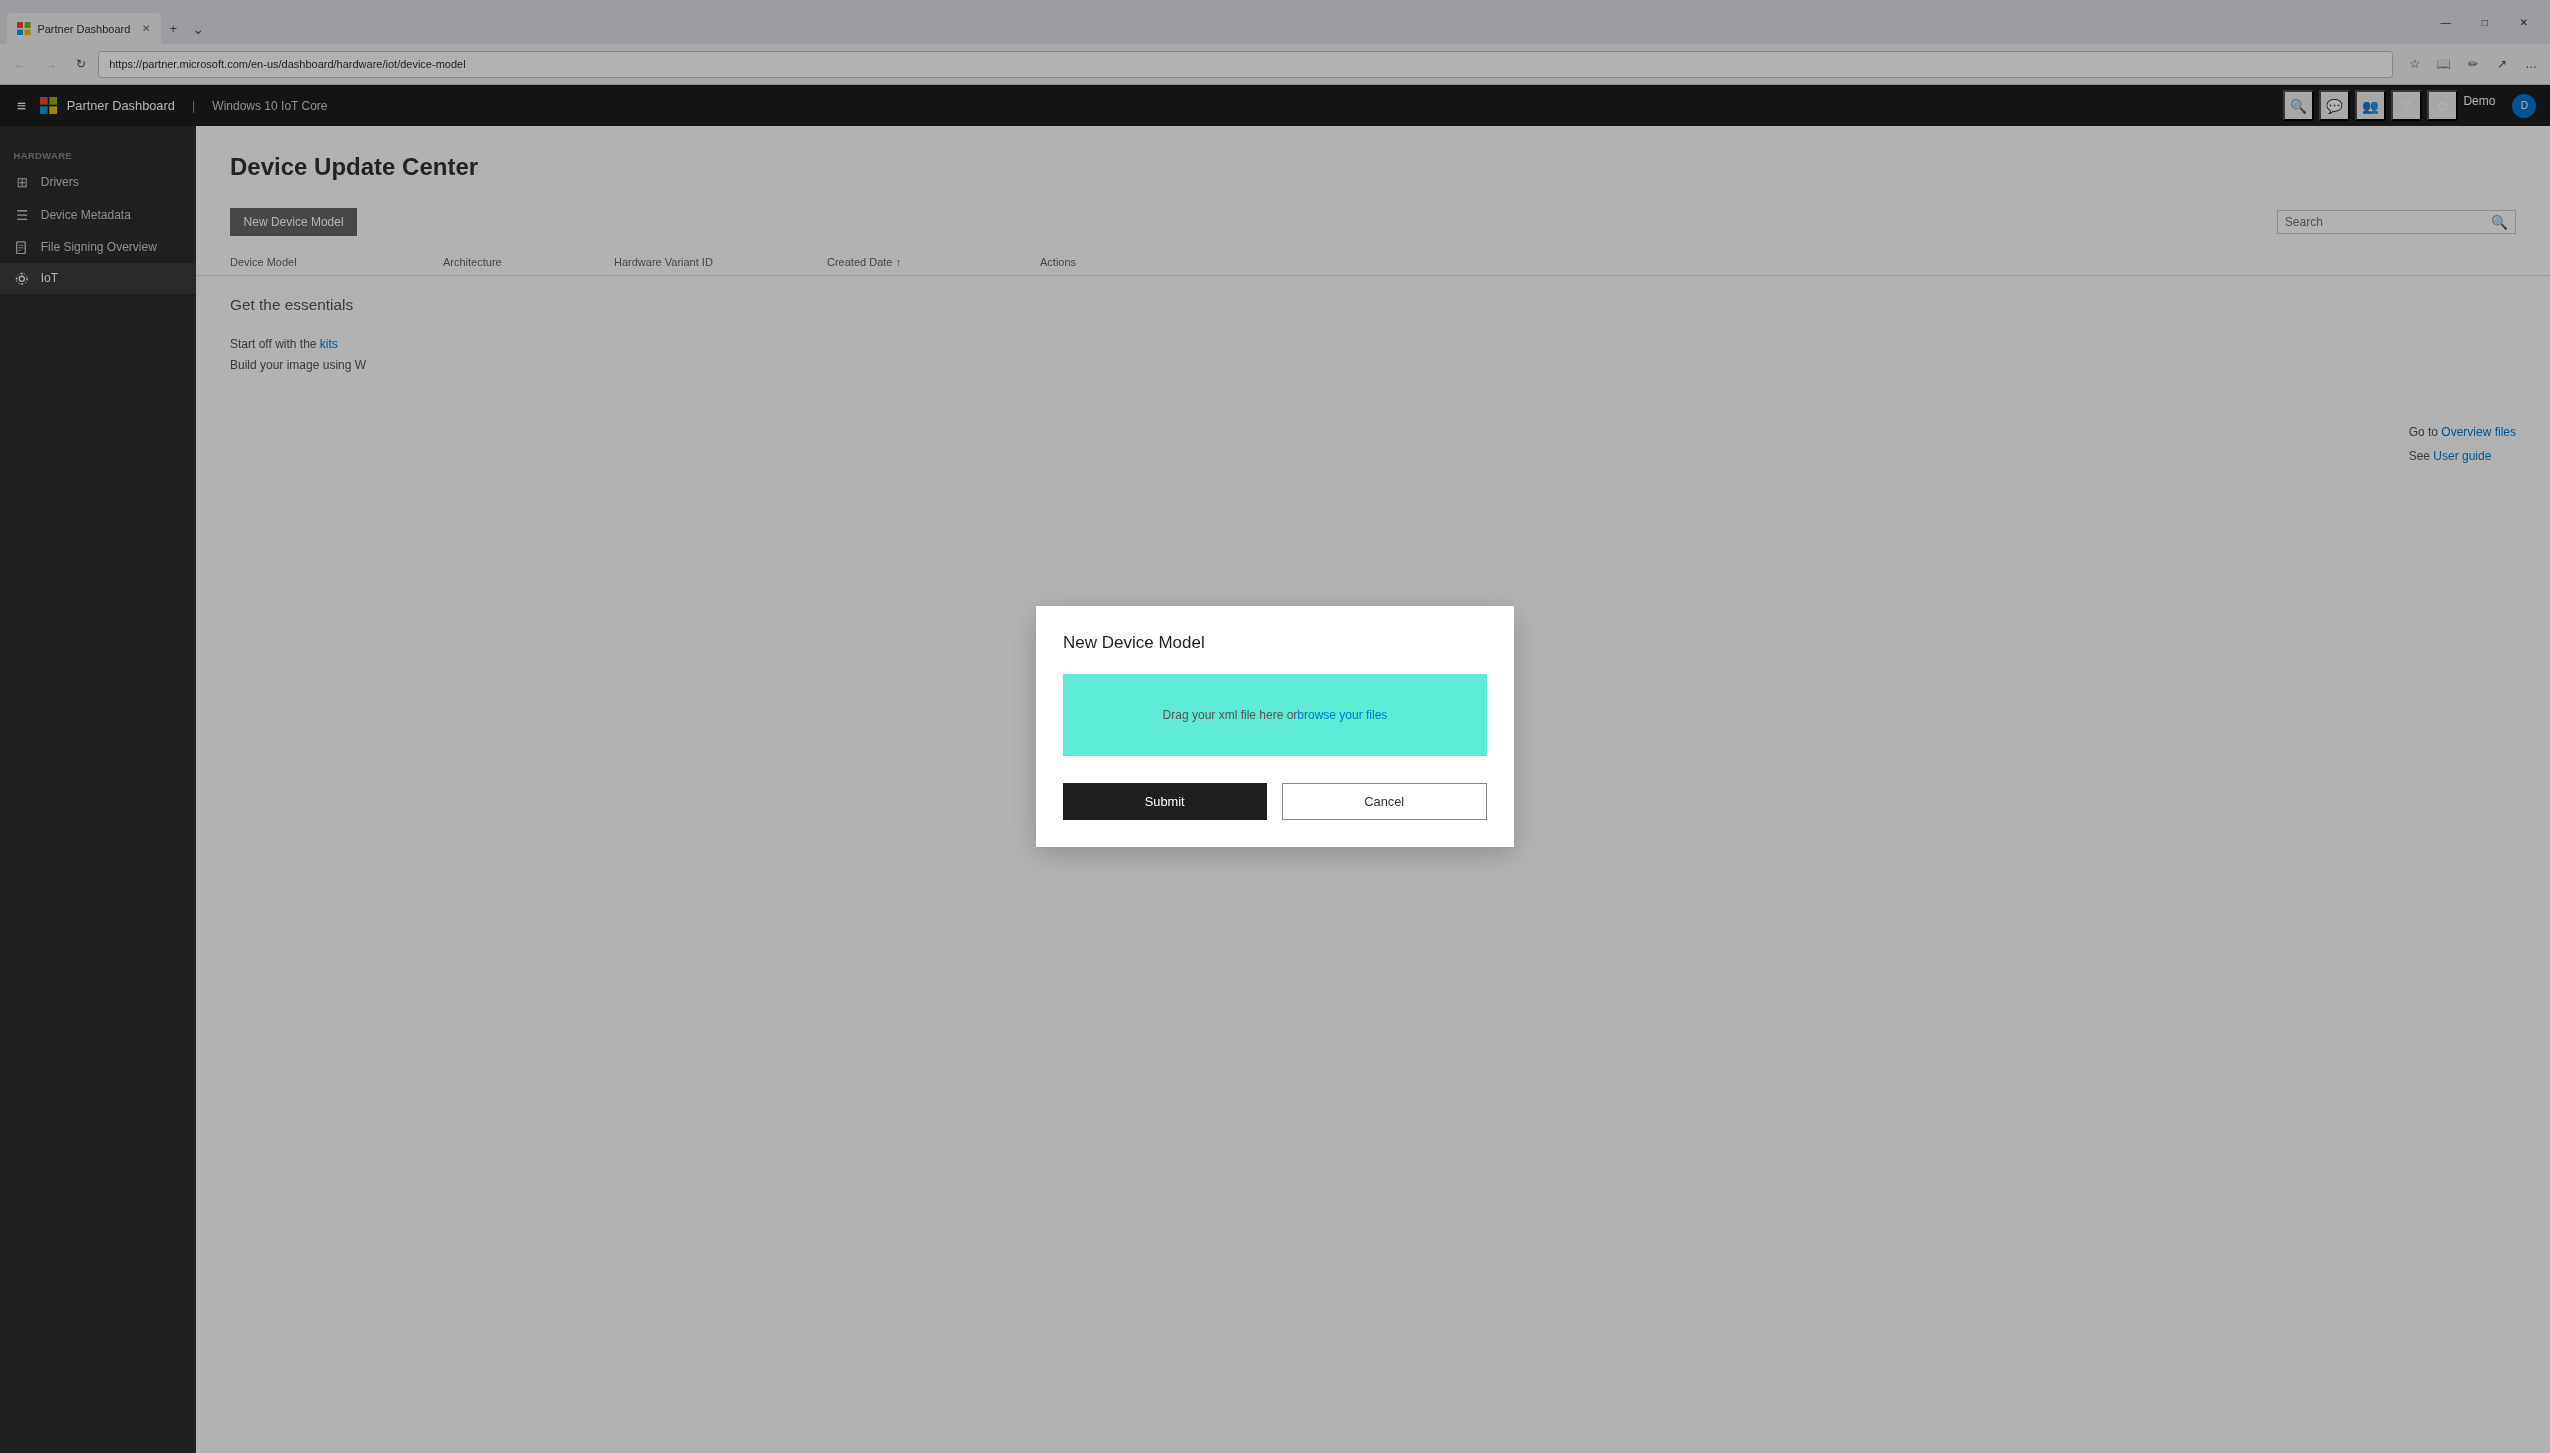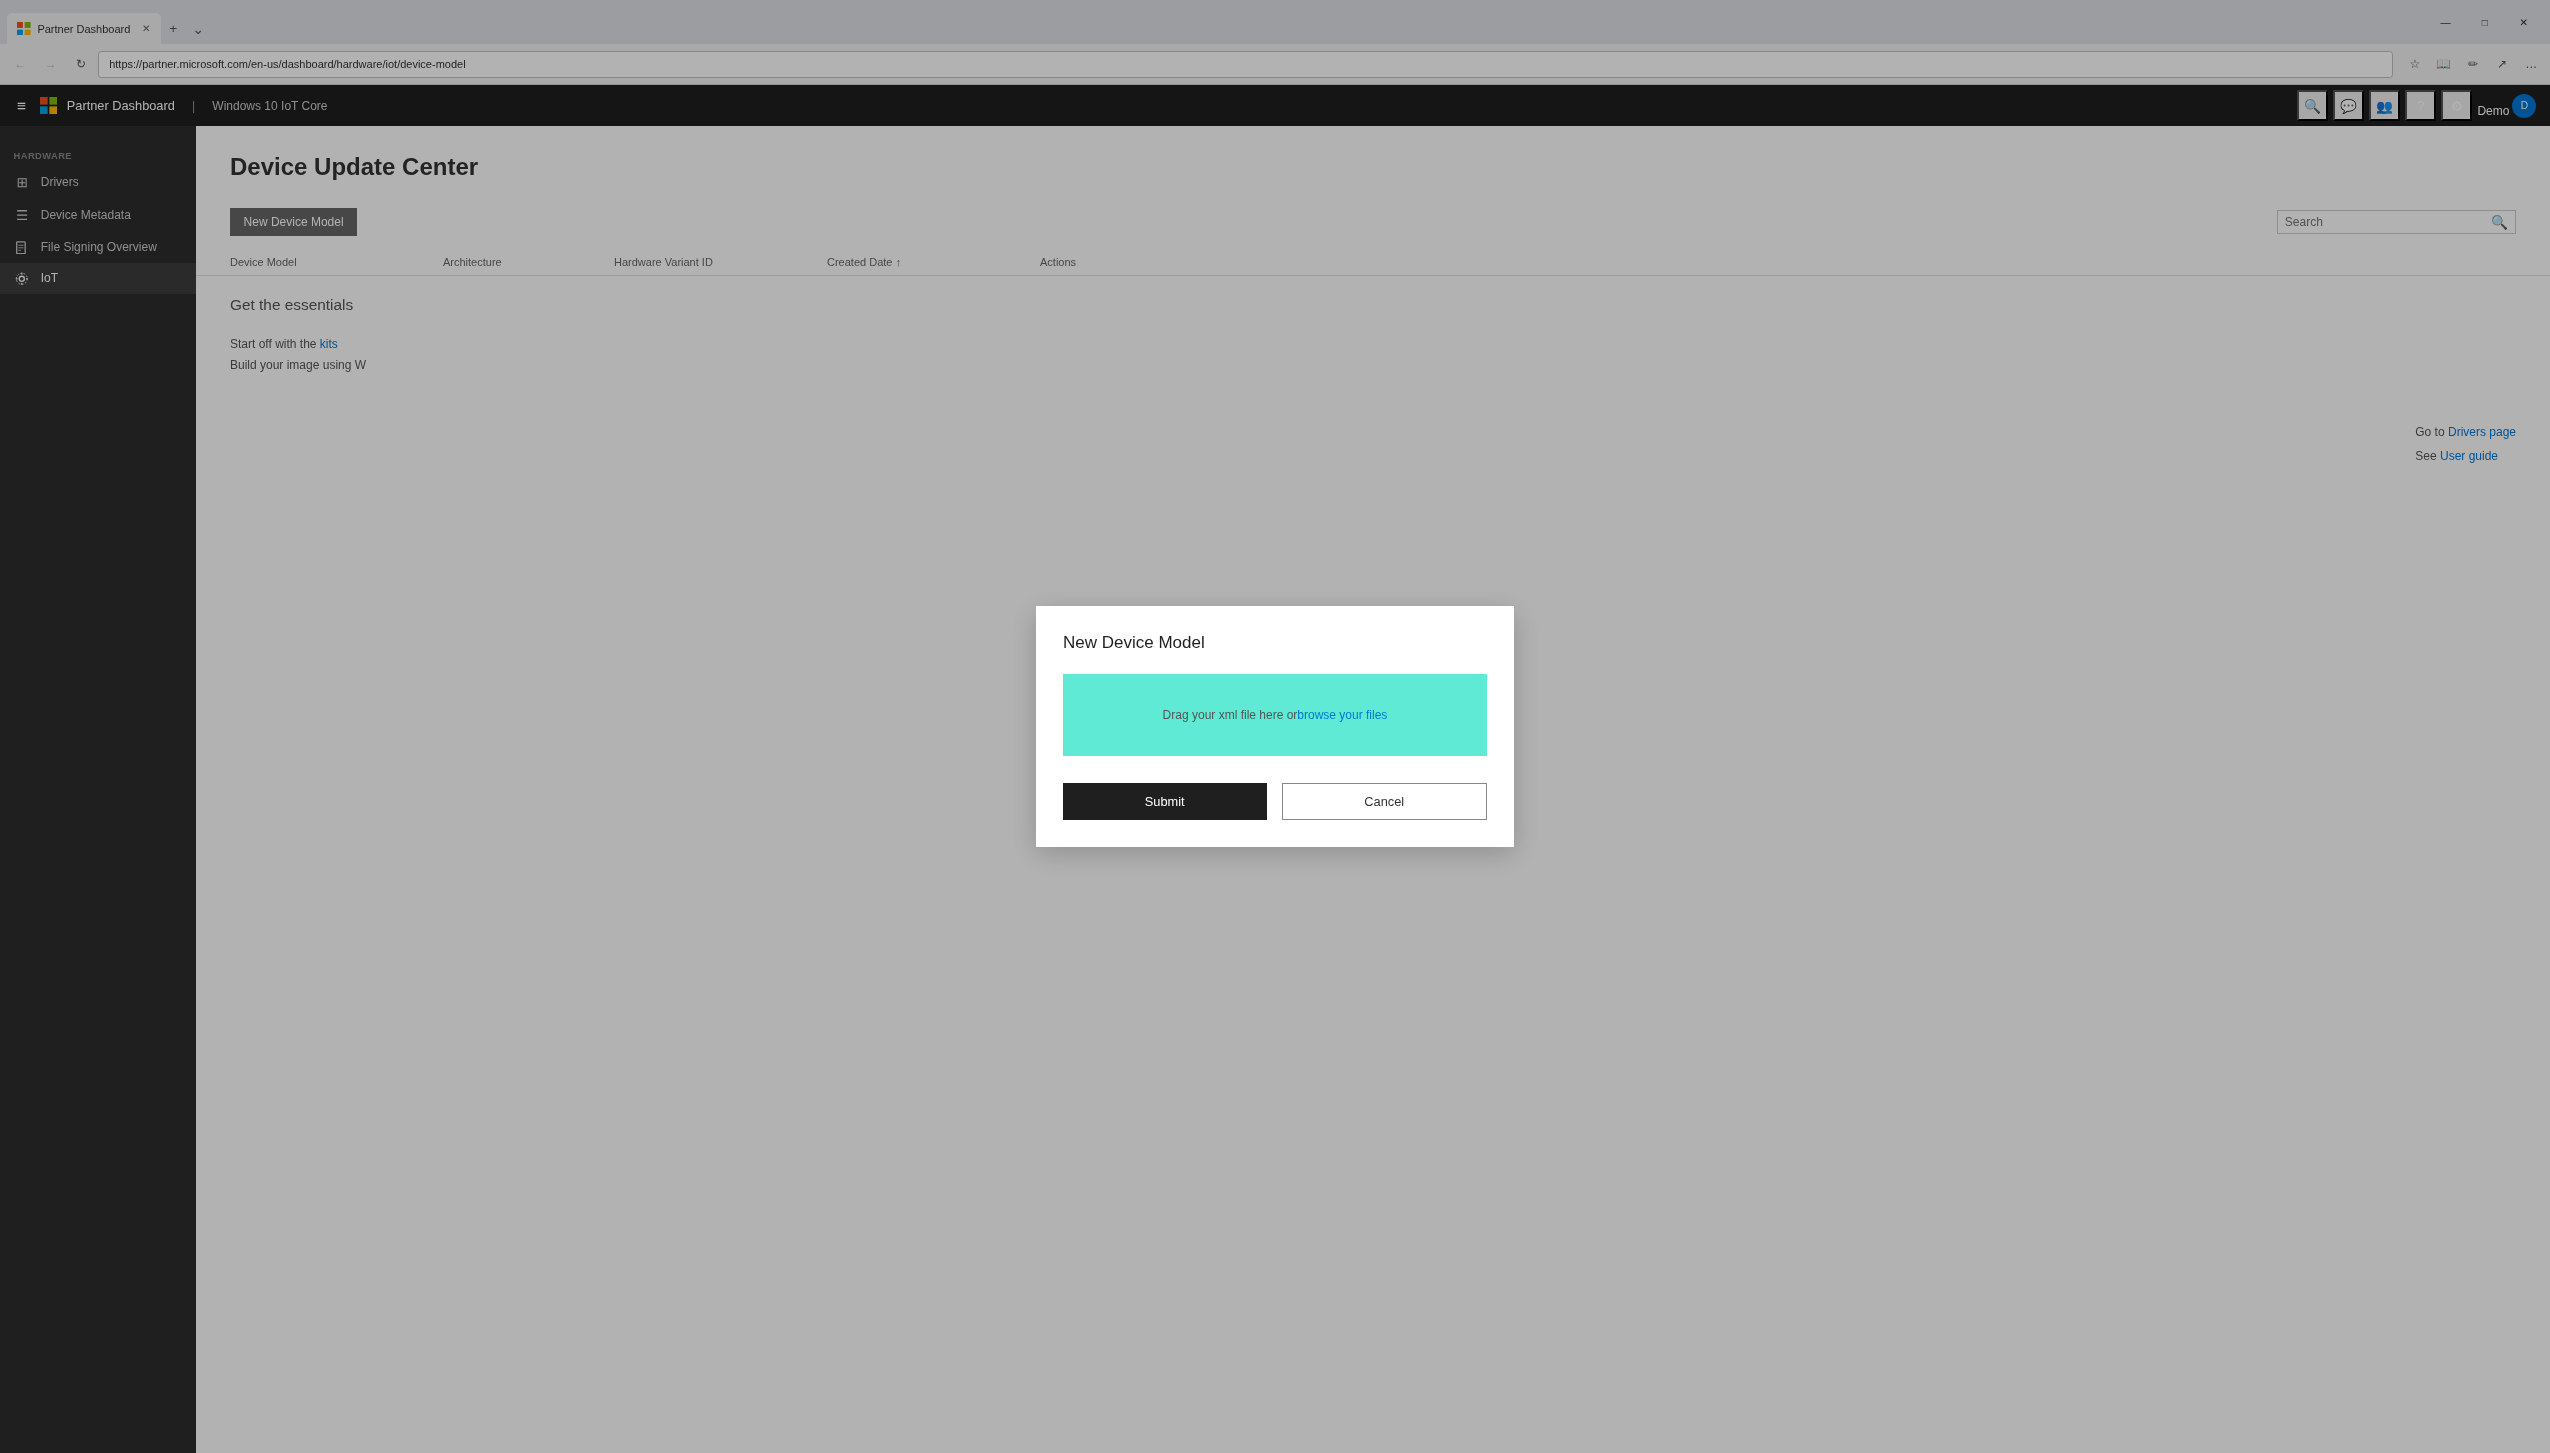--- a/index.html
+++ b/index.html
@@ -175,22 +175,22 @@
       display: flex;
       align-items: center;
       justify-content: center;
       color: white;
       font-size: 13.6px;
       cursor: pointer;
       border-radius: 1.7px;
     }
     .user-info {
       display: flex;
-      align-items: flex-end;
-      gap: 3px;
+      align-items: flex-start;
+      gap: 17px;
       color: white;
       font-size: 12px;
       cursor: pointer;
     }
     .user-avatar {
       width: 24px;
       height: 24px;
       background: #0078d4;
       border-radius: 50%;
       display: flex;
@@ -536,21 +536,21 @@
       <div class="content-row">
         <span>Start off with the </span><a class="content-link">kits</a>
       </div>
       <div class="content-row">
         <span>Build your image using W</span>
       </div>
     </div>
 
     <div class="side-info">
       <div class="side-info-row">
-        <span>Go to </span><a class="content-link">Drivers page</a>
+        <span>Go to </span><a class="content-link">Overview files</a>
       </div>
       <div class="side-info-row">
         <span>See </span><a class="content-link">User guide</a>
       </div>
     </div>
   </div>
 </div>
 
 <div class="overlay">
   <div class="dialog">

